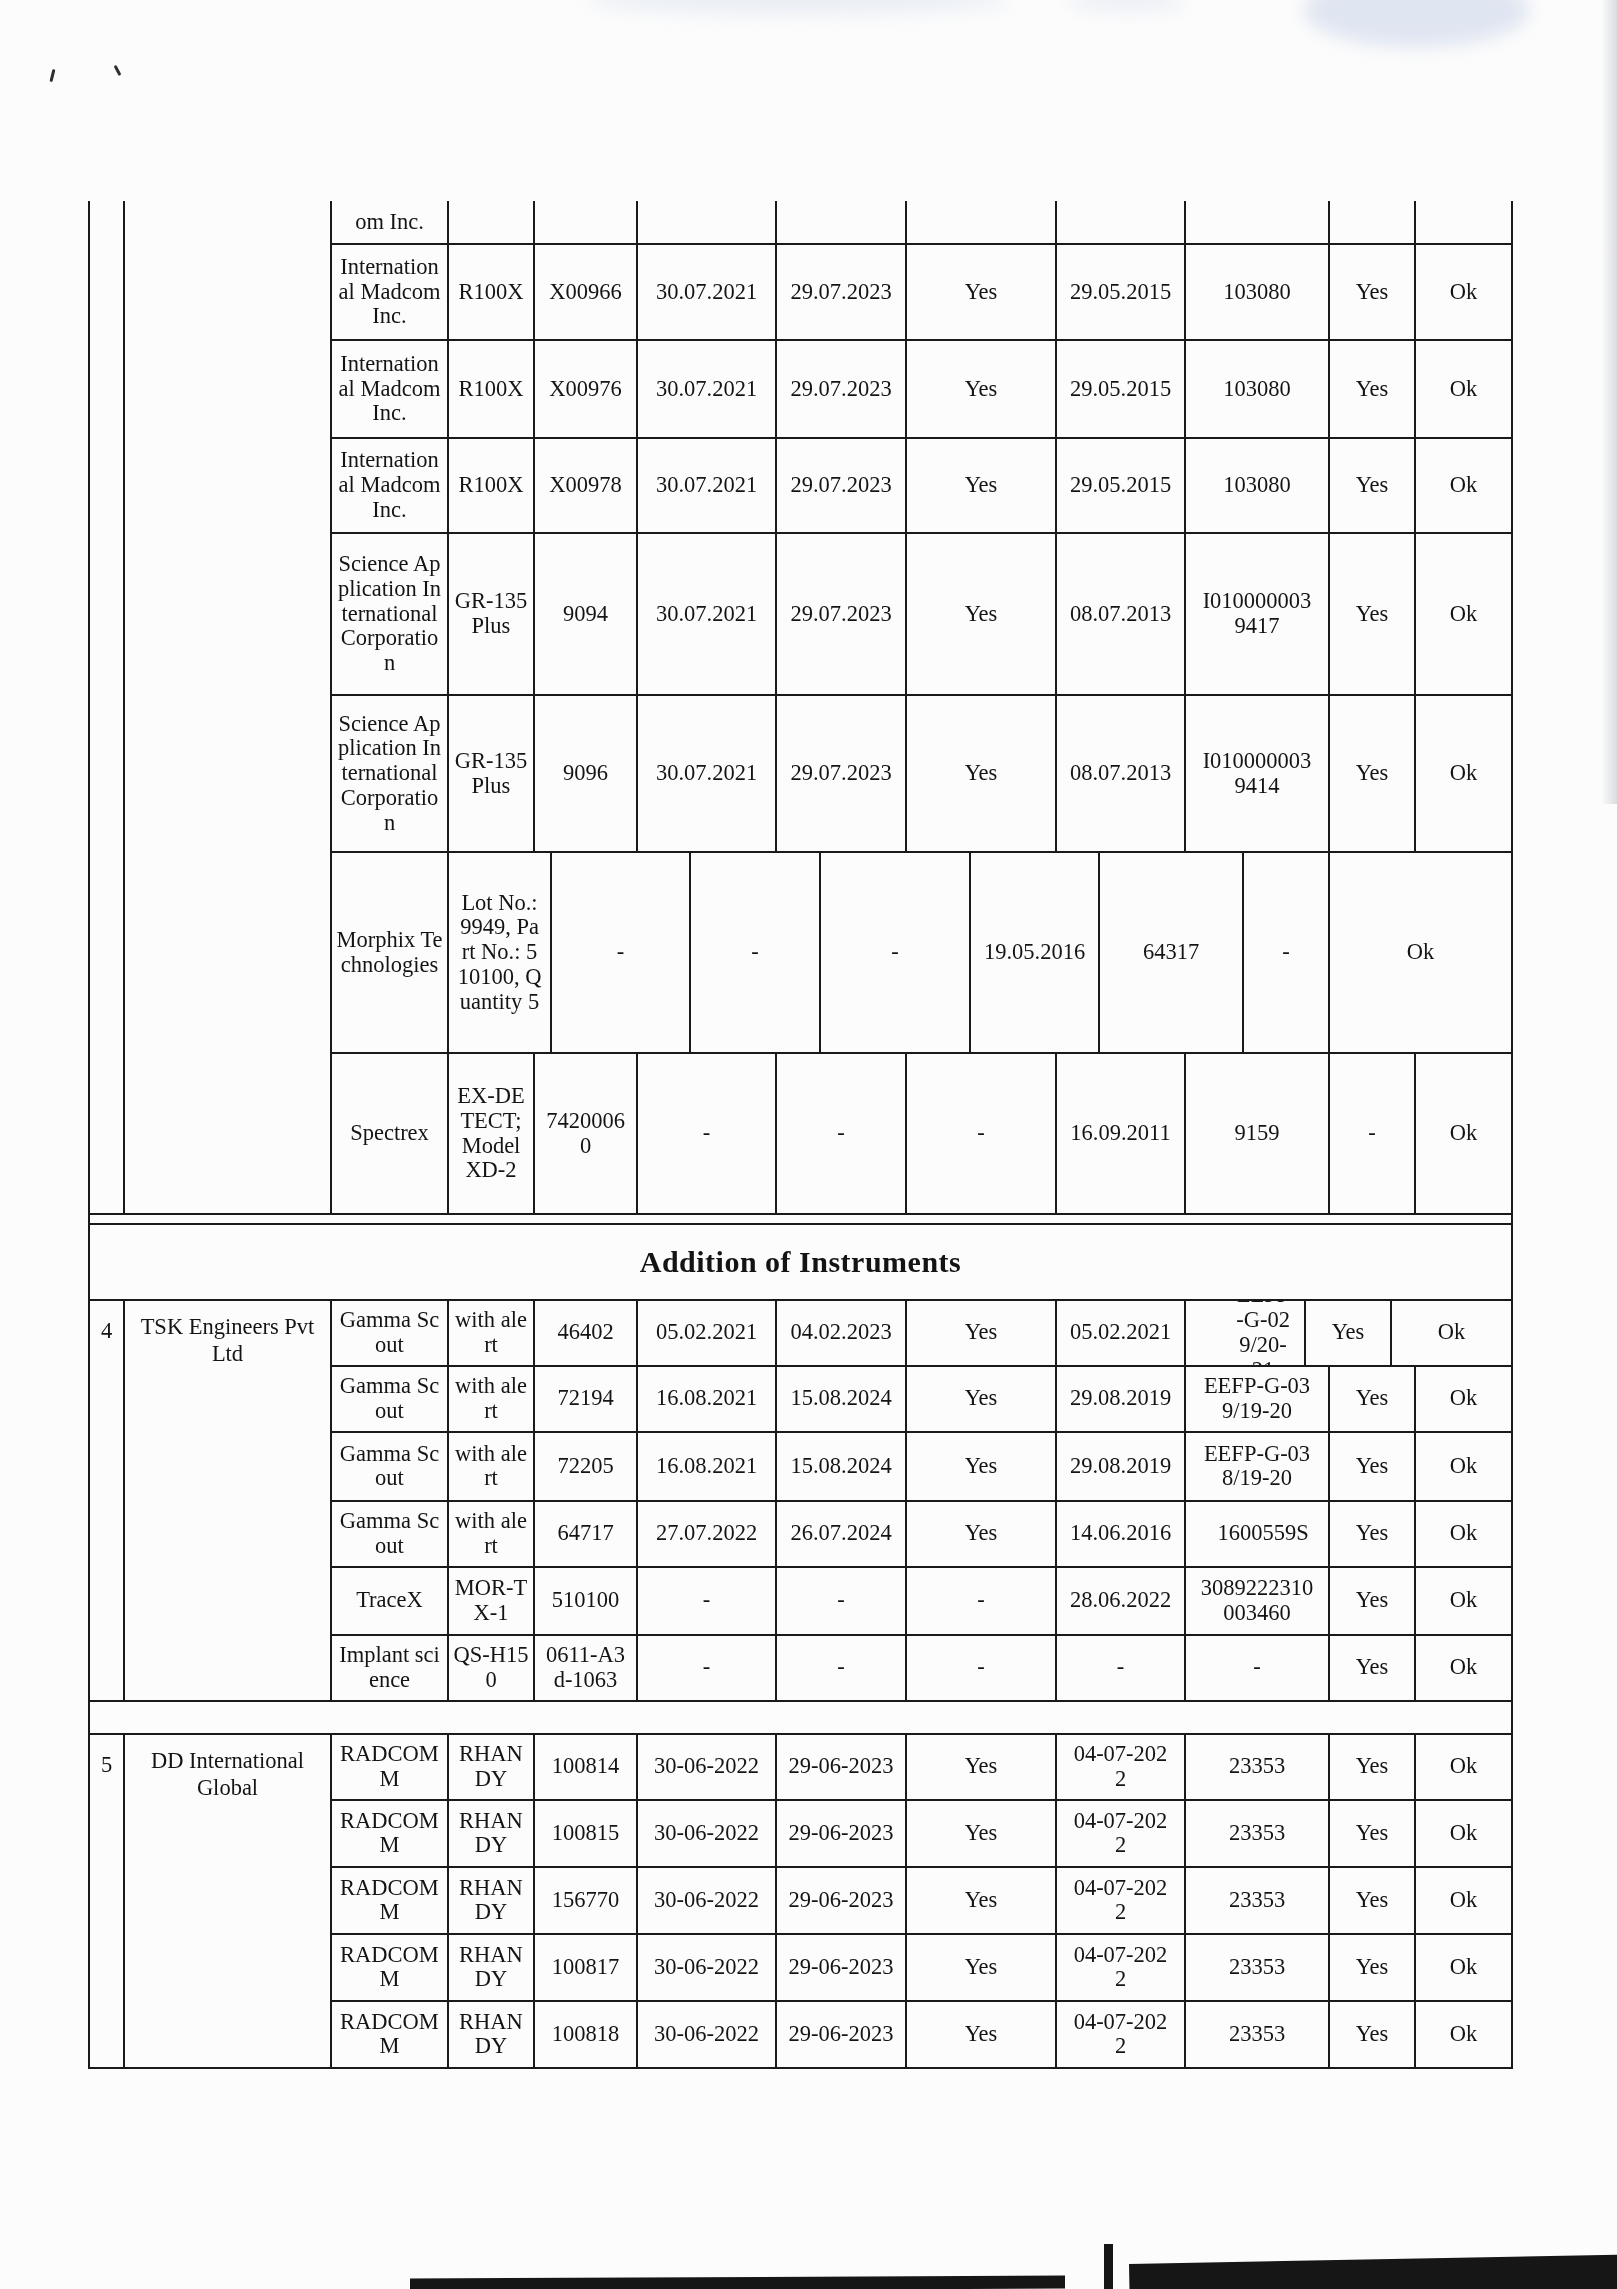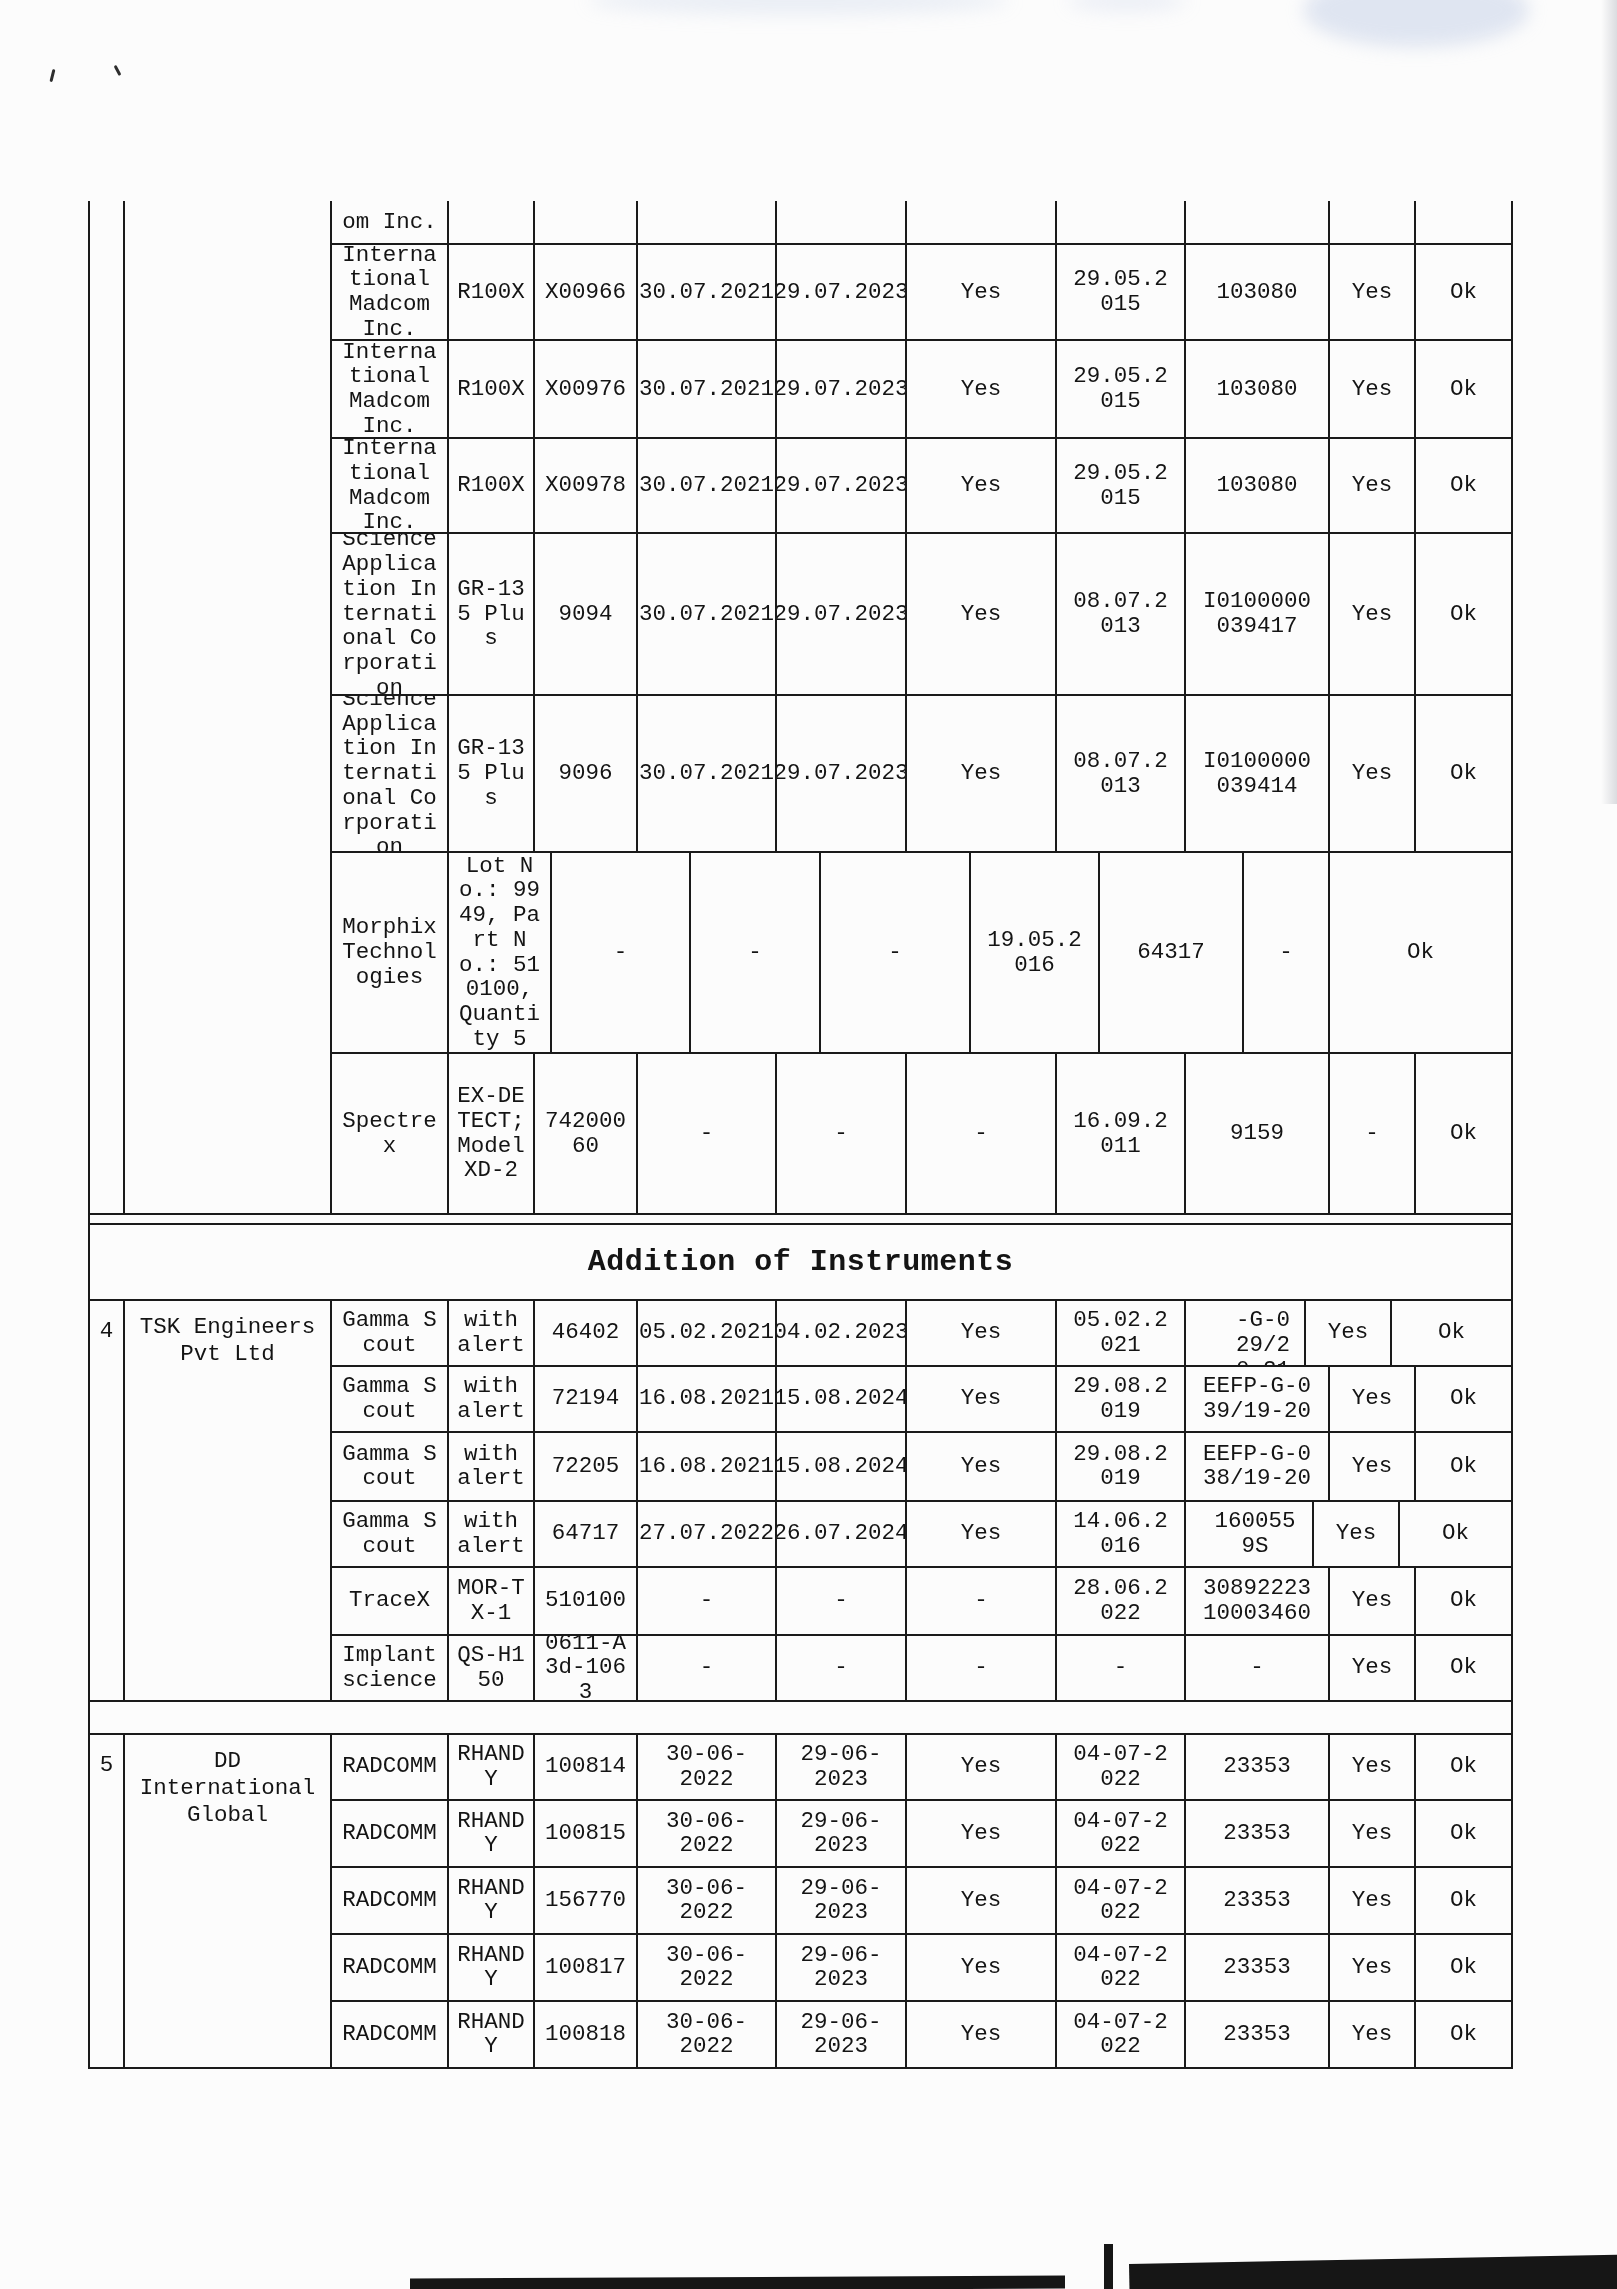--- a/index.html
+++ b/index.html
@@ -1,21 +1,21 @@
 <!DOCTYPE html>
 <html><head>
 <meta charset="utf-8">
 <style>
   html,body{margin:0;padding:0;background:#9a9a9a;}
   .page{
     position:relative;
     width:1617px;height:2290px;
     background:#fcfcfc;
     overflow:hidden;
-    font-family:Liberation Mono, monospace;
+    font-family:Liberation Serif, serif;
     color:#141414;
   }
   
   .doc-table{
     position:absolute;left:88px;top:201px;width:1425px;
     border-left:2.9px solid #1a1a1a;
     box-sizing:border-box;
   }
   .sec{display:flex;box-sizing:border-box;border-bottom:2.9px solid #1a1a1a;}
   .sec .sr-cell,.sec .firm-cell{
@@ -230,21 +230,21 @@
             <div class="cell" data-col="11" style="width: 98px;">Ok</div>
           </div>
           <div class="trow" style="height: 66px;">
             <div class="cell" data-col="2" style="width: 117px;">Gamma Scout</div>
             <div class="cell" data-col="3" style="width: 86px;">with alert</div>
             <div class="cell" data-col="4" style="width: 103px;">64717</div>
             <div class="cell" data-col="5" style="width: 139px;">27.07.2022</div>
             <div class="cell" data-col="6" style="width: 130px;">26.07.2024</div>
             <div class="cell" data-col="7" style="width: 150px;">Yes</div>
             <div class="cell" data-col="8" style="width: 129px;">14.06.2016</div>
-            <div class="cell" data-col="9" style="width: 128px; padding-left: 24px;">1600559S</div>
+            <div class="cell" data-col="9" style="width: 144px; padding-left: 24px;">1600559S</div>
             <div class="cell" data-col="10" style="width: 86px;">Yes</div>
             <div class="cell" data-col="11" style="width: 98px;">Ok</div>
           </div>
           <div class="trow" style="height: 68px;">
             <div class="cell" data-col="2" style="width: 117px;">TraceX</div>
             <div class="cell" data-col="3" style="width: 86px;">MOR-TX-1</div>
             <div class="cell" data-col="4" style="width: 103px;">510100</div>
             <div class="cell" data-col="5" style="width: 139px;">-</div>
             <div class="cell" data-col="6" style="width: 130px;">-</div>
             <div class="cell" data-col="7" style="width: 150px;">-</div>

